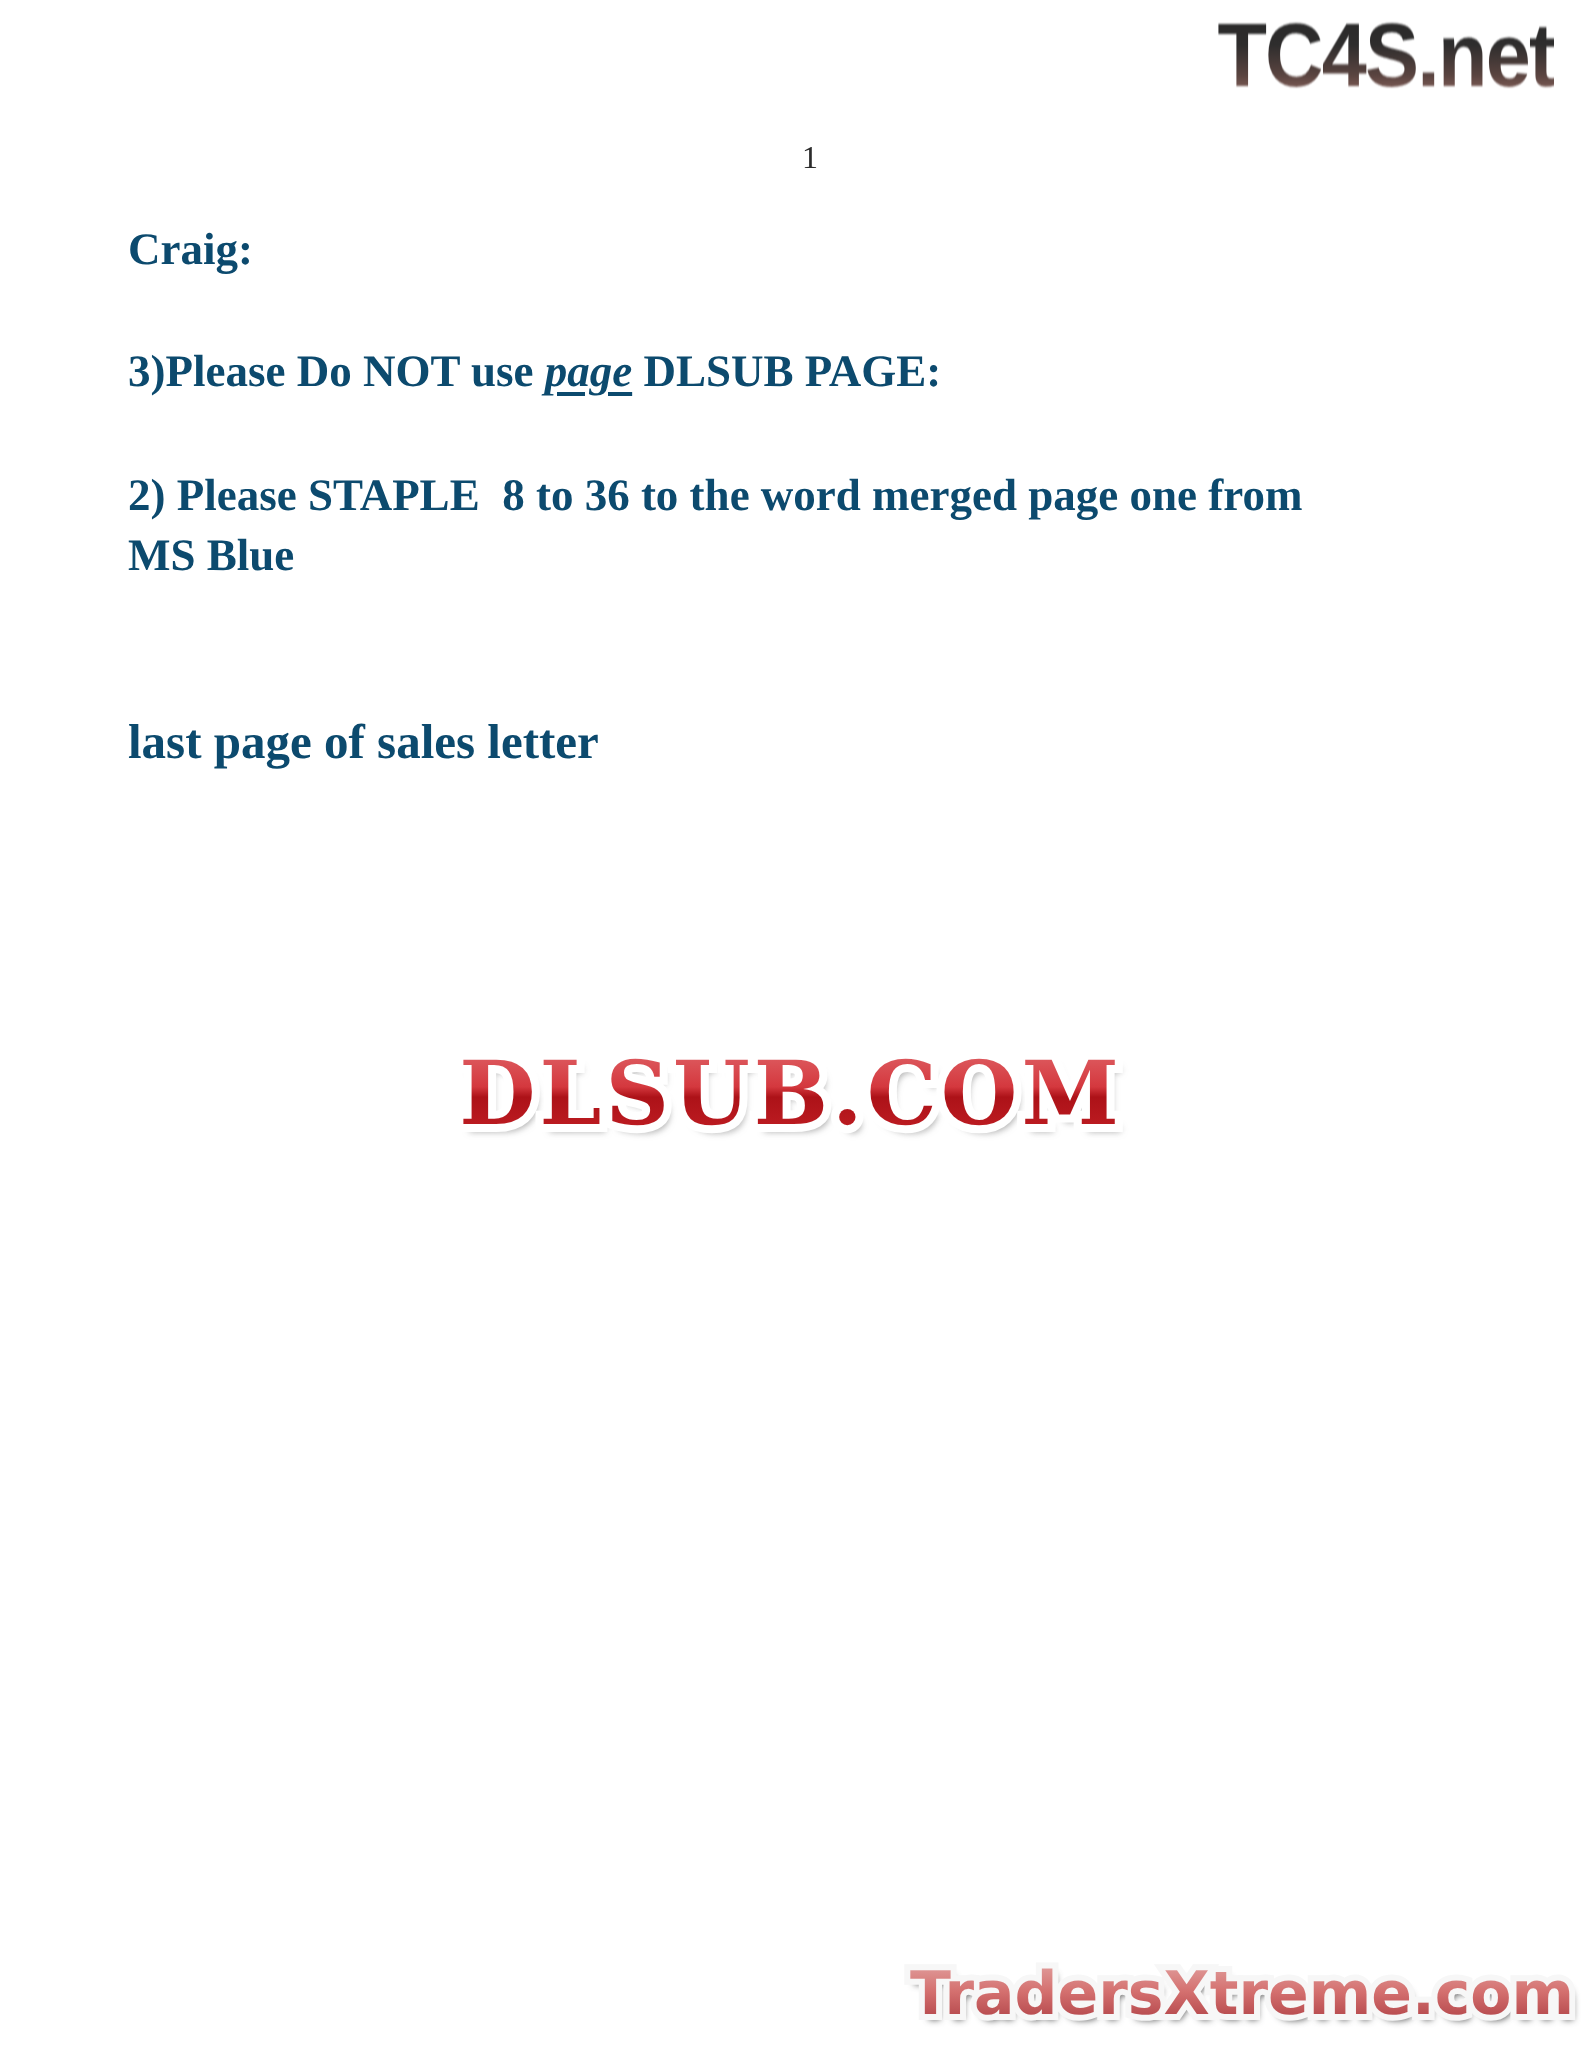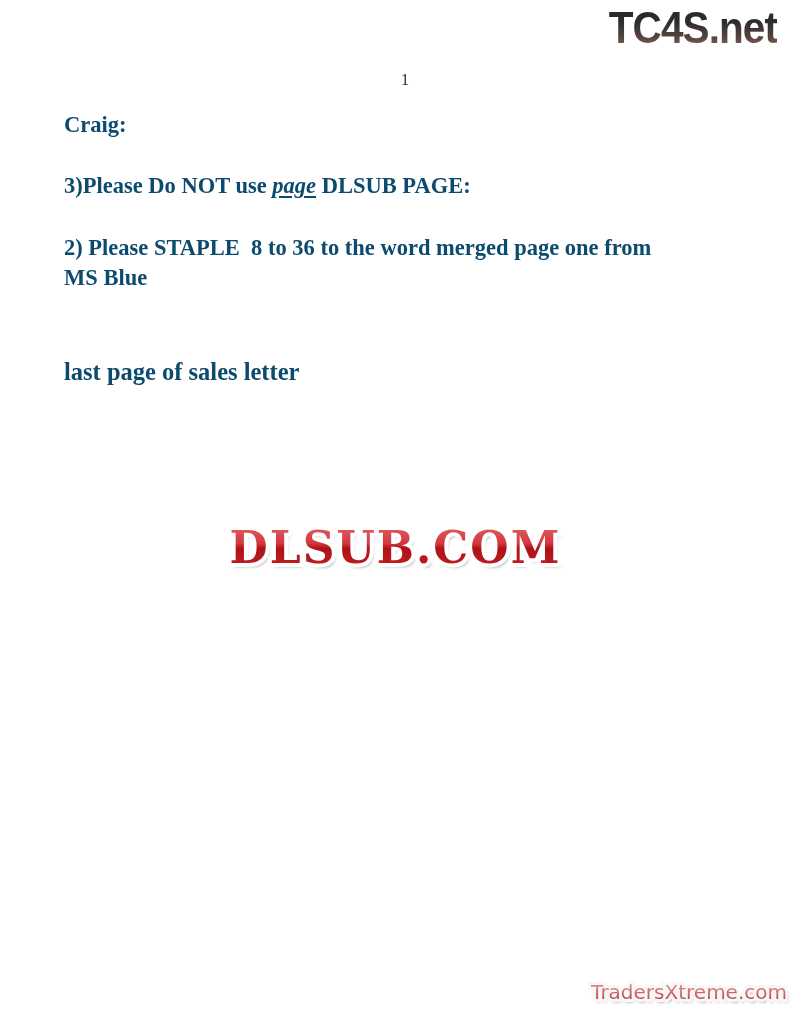--- a/index.html
+++ b/index.html
@@ -96,22 +96,22 @@
     background-clip: text;
     color: transparent;
   }
 
   
   .traders {
     position: absolute;
     top: 980px;
     right: 4px;
     font-family: "DejaVu Sans", sans-serif;
-    font-weight: normal;
-    font-size: 20px;
+    font-weight: bold;
+    font-size: 30px;
     letter-spacing: 0px;
     white-space: nowrap;
   }
   .traders .back {
     position: absolute;
     left: 0; top: 0;
     -webkit-text-stroke: 6px #f7f7f7;
     color: #f7f7f7;
     text-shadow: 2px 3px 3px rgba(60,60,60,0.8);
   }

